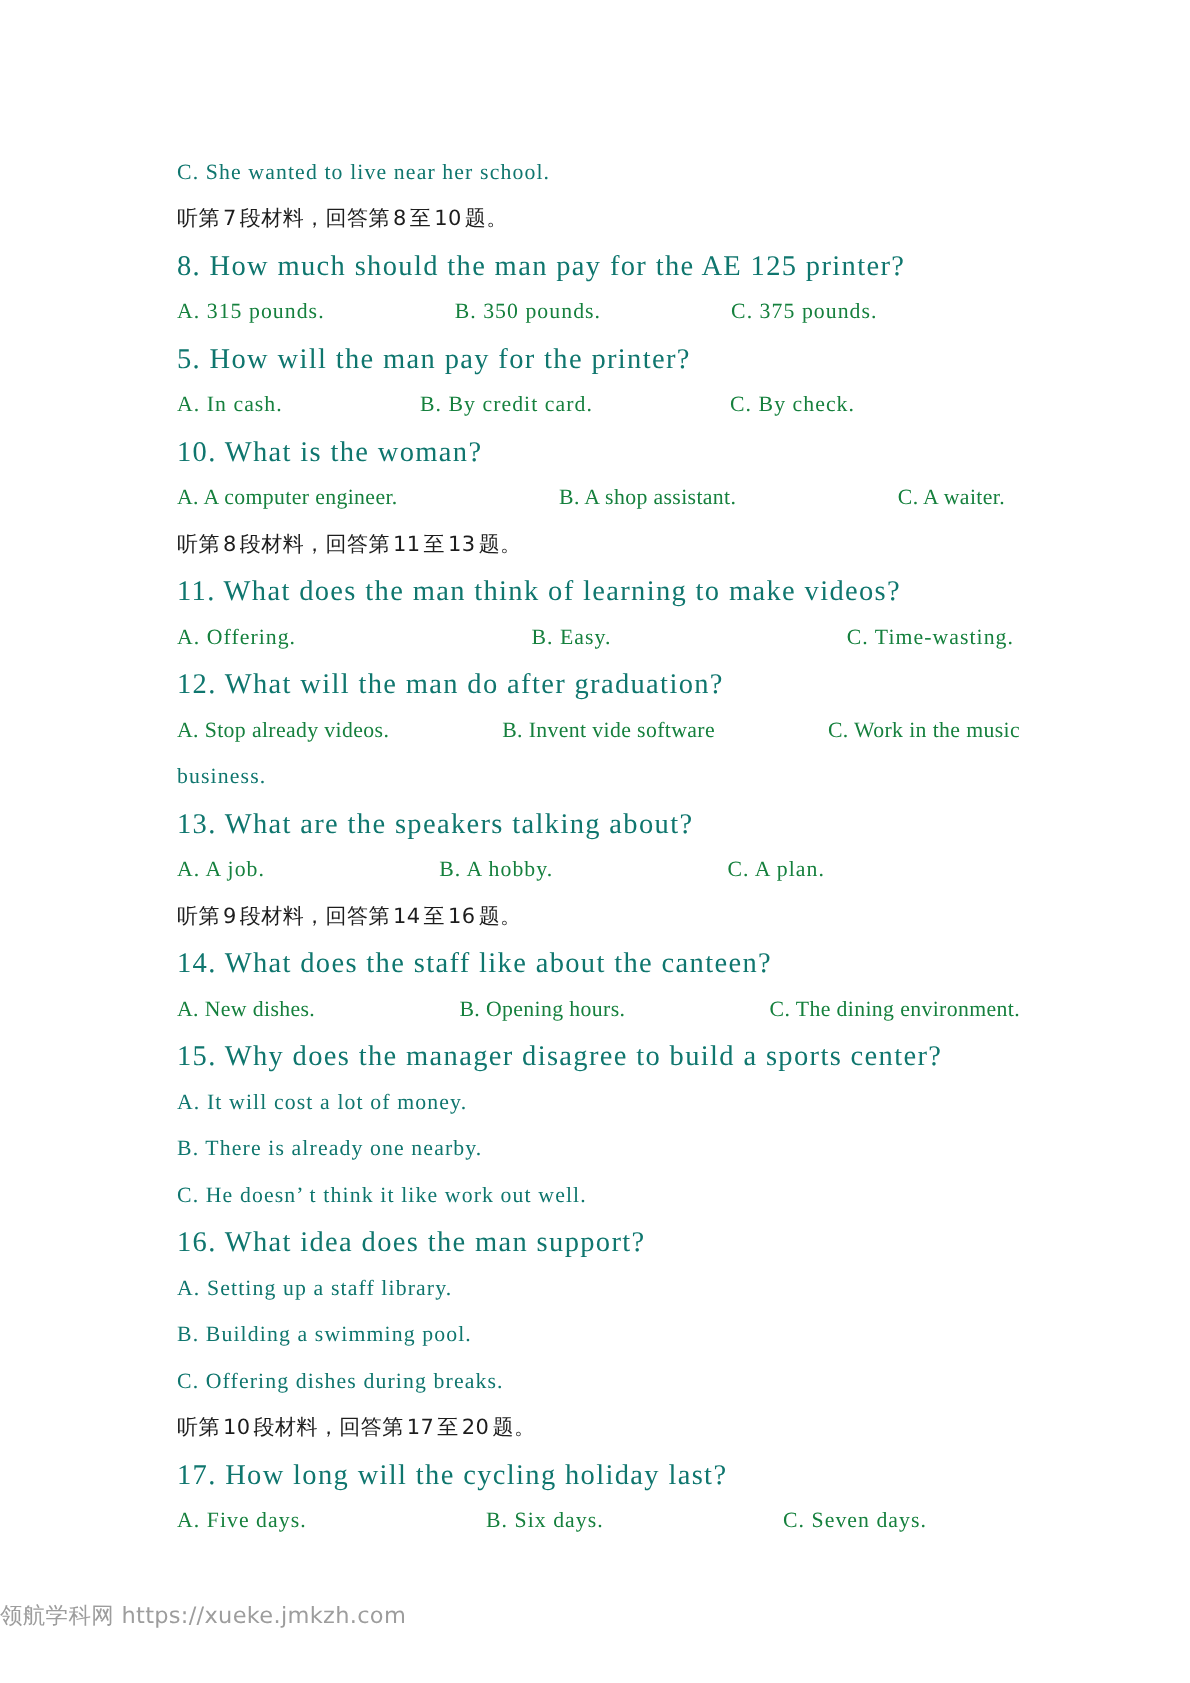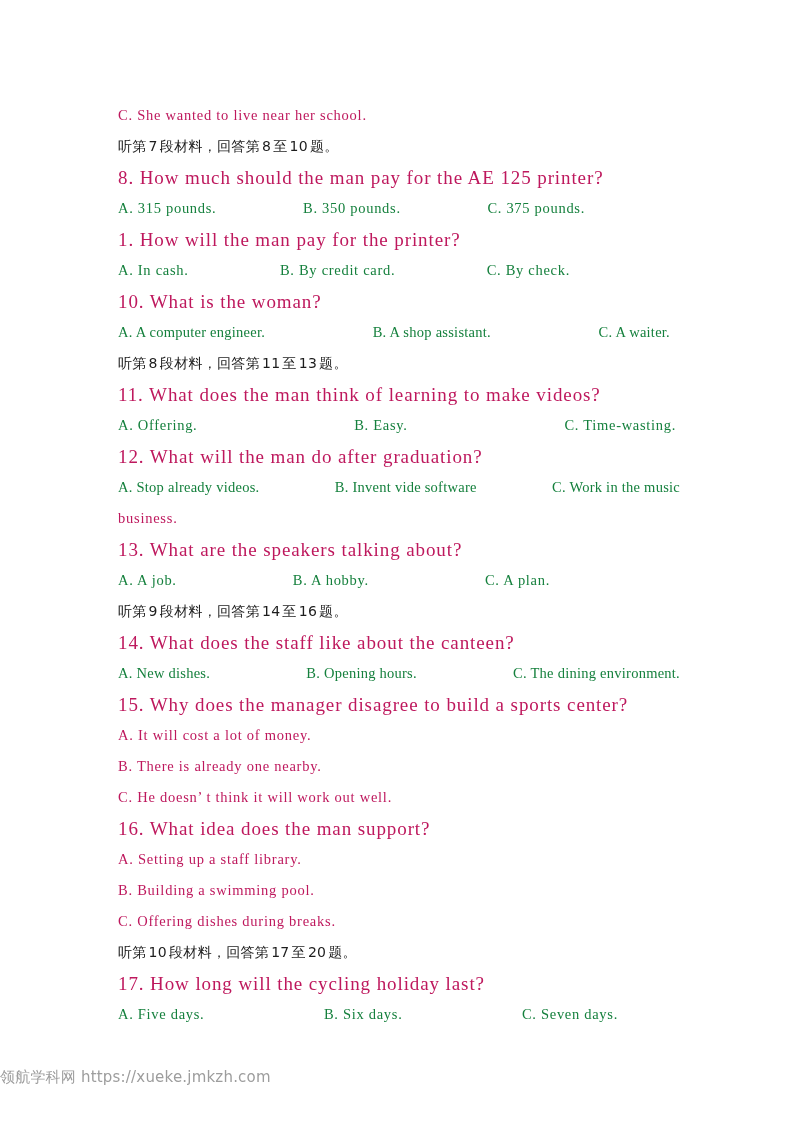--- a/index.html
+++ b/index.html
@@ -19,21 +19,21 @@
     position: absolute;
     left: 118px;
     top: 100px;
     width: 562px;
   }
 
   
   .line {
     height: 31px;
     line-height: 31px;
-    color: #be185d;
+    color: #0f766e;
     font-size: 14.5px;
     letter-spacing: 0.55px;
     white-space: nowrap;
   }
 
   
   .qline {
     font-size: 19px;
     letter-spacing: 0.9px;
   }
@@ -106,21 +106,21 @@
     <div class="line qline">8.  How much should the man pay for the AE 125 printer?</div>
     <div class="optrow">
       <span class="oa">A.  315 pounds.</span>
       <span class="spacer"></span>
       <span class="oa">B.  350 pounds.</span>
       <span class="spacer"></span>
       <span class="oa">C.  375 pounds.</span>
       <span style="flex:0 0 95px"></span>
     </div>
 
-    <div class="line qline">1.  How will the man pay for the printer?</div>
+    <div class="line qline">5.  How will the man pay for the printer?</div>
     <div class="optrow">
       <span class="oa">A.  In cash.</span>
       <span class="spacer"></span>
       <span class="oa">B.  By credit card.</span>
       <span class="spacer"></span>
       <span class="oa">C.  By check.</span>
       <span style="flex:0 0 110px"></span>
     </div>
 
     <div class="line qline">10.  What is the woman?</div>
@@ -176,21 +176,21 @@
       <span class="oa">A. New dishes.</span>
       <span class="spacer"></span>
       <span class="oa">B. Opening hours.</span>
       <span class="spacer"></span>
       <span class="oa">C. The dining environment.</span>
     </div>
 
     <div class="line qline">15.  Why does the manager disagree to build a sports center?</div>
     <div class="line optline">A.  It will cost a lot of money.</div>
     <div class="line optline">B.  There is already one nearby.</div>
-    <div class="line optline">C.  He doesn’ t think it will work out well.</div>
+    <div class="line optline">C.  He doesn’ t think it like work out well.</div>
 
     <div class="line qline">16.  What idea does the man support?</div>
     <div class="line optline">A. Setting up a staff library.</div>
     <div class="line optline">B. Building a swimming pool.</div>
     <div class="line optline">C. Offering dishes during breaks.</div>
 
     <div class="cnhead">
       <span>听第</span><span class="num">10</span><span>段材料，回答第</span><span class="num">17</span><span>至</span><span class="num">20</span><span>题。</span>
     </div>
 

